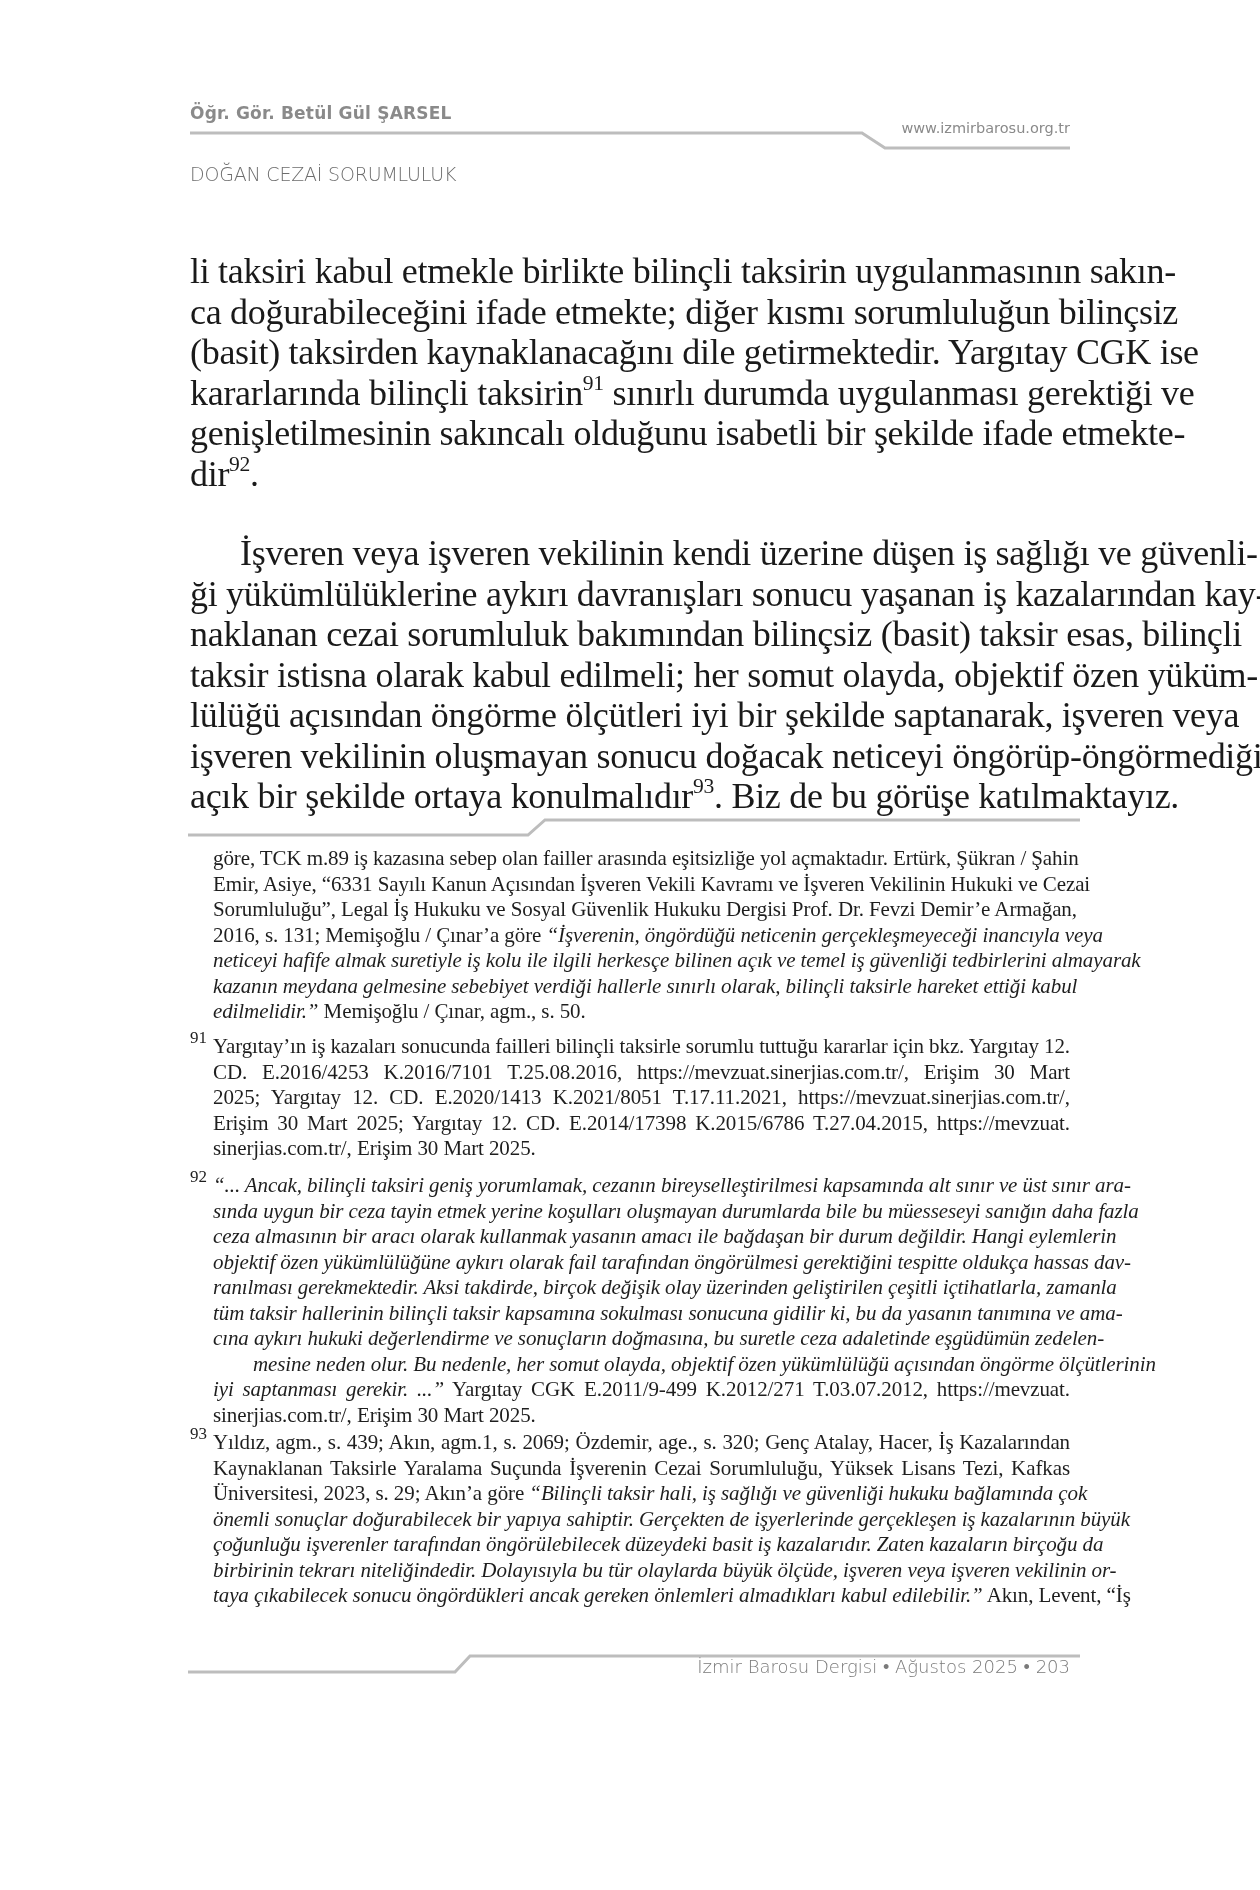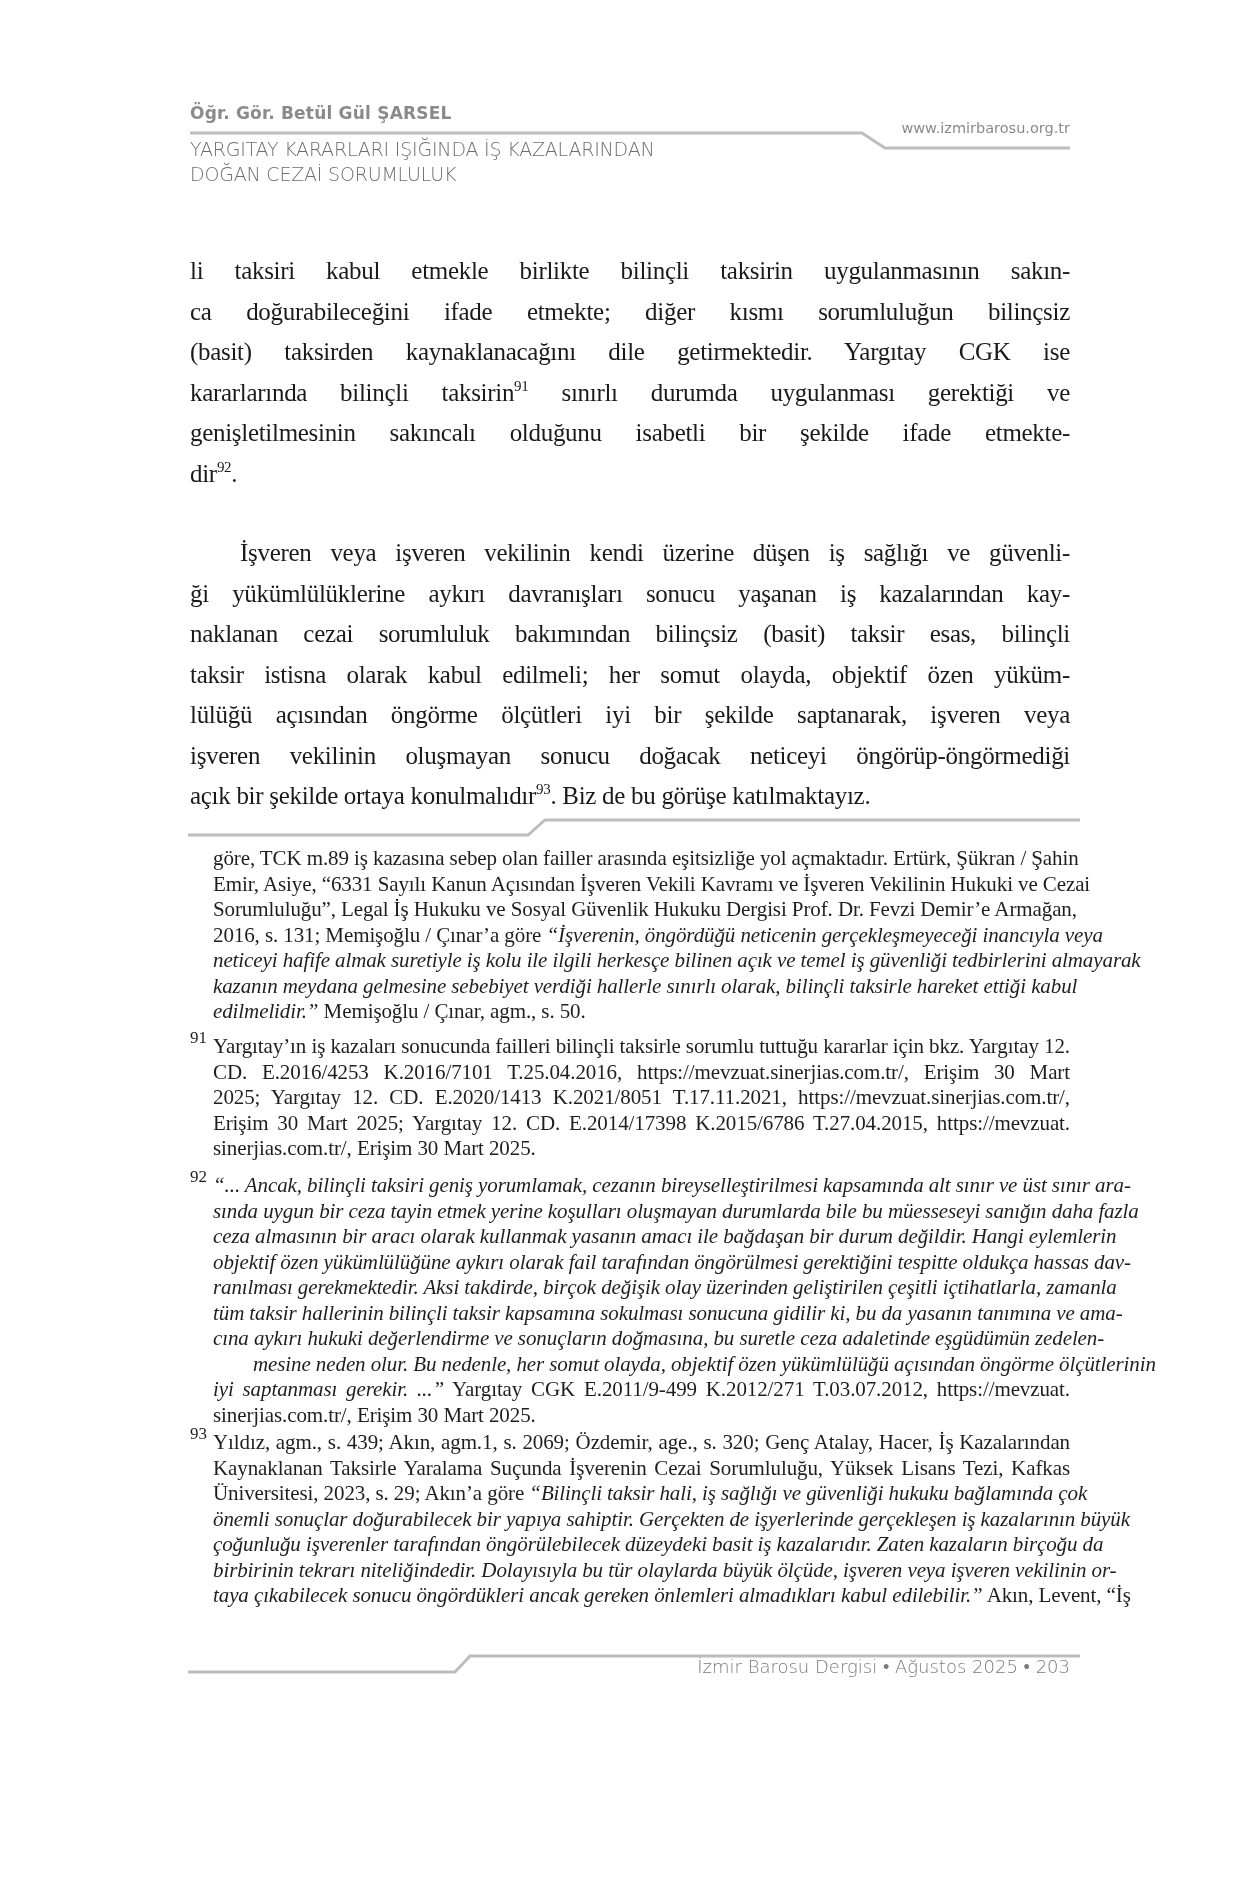--- a/index.html
+++ b/index.html
@@ -11,38 +11,37 @@
     .site { position: absolute; right: 190px; top: 112px; font-family: "DejaVu Sans", sans-serif; font-size: 14.5px; color: #8a8a8a; }
     .title-line { position: absolute; left: 190px; font-family: "DejaVu Sans", sans-serif; font-size: 19px; color: #6d6d6d; font-weight: 300; letter-spacing: -0.2px; }
     .title-1 { top: 130px; }
     .title-2 { top: 155px; }
 
     svg.rule { position: absolute; left: 0; top: 0; pointer-events: none; }
 
     
     .line { position: absolute; left: 190px; width: 880px; font-family: "Liberation Serif", "DejaVu Serif", serif; color: #1a1a1a; white-space: nowrap; text-align: justify; text-align-last: justify; }
     .line.last { text-align-last: left; }
-    .body-line { font-size: 25px; height: 40px; line-height: 40px; letter-spacing: -0.3px; }
+    .body-line { font-size: 36px; height: 40px; line-height: 40px; letter-spacing: -0.3px; }
     .indent { left: 240px; width: 830px; }
     sup { font-size: 60%; line-height: 0; vertical-align: 0.7em; }
 
     .fn-line { left: 213px; width: 857px; font-size: 21px; height: 28px; line-height: 28px; color: #1e1e1e; letter-spacing: -0.1px; }
     .fn-num { position: absolute; left: 190px; font-family: "Liberation Serif", "DejaVu Serif", serif; font-size: 17px; color: #1e1e1e; }
     i { }
 
     .footer-text { position: absolute; right: 190px; top: 1648px; font-family: "DejaVu Sans", sans-serif; font-size: 18px; font-weight: 300; color: #7a7a7a; white-space: nowrap; }
   </style>
 </head>
 <body>
 
 <div class="page">
 
   <div class="author">Öğr. Gör. Betül Gül ŞARSEL</div>
   <div class="site">www.izmirbarosu.org.tr</div>
-  <div class="title-line title-1">YARGITAY KARARLARI IŞIĞINDA İŞ KAZALARINDAN</div>
   <div class="title-line title-2">DOĞAN CEZAİ SORUMLULUK</div>
 
   <svg class="rule" width="1260" height="1890">
     <polyline points="190,125 862,125 885,140 1070,140" fill="none" stroke="#bdbdbd" stroke-width="3"></polyline>
     <polyline points="188,827 528,827 545,812 1080,812" fill="none" stroke="#bdbdbd" stroke-width="3"></polyline>
     <polyline points="188,1664 455,1664 470,1648 1080,1648" fill="none" stroke="#bdbdbd" stroke-width="3"></polyline>
   </svg>
 
   <div id="body-text">
       <div class="line body-line" style="top: 243px;">li taksiri kabul etmekle birlikte bilinçli taksirin uygulanmasının sakın-</div>
@@ -62,21 +61,21 @@
   <div id="footnotes">
       <div class="line fn-line" style="top: 836px;">göre, TCK m.89 iş kazasına sebep olan failler arasında eşitsizliğe yol açmaktadır. Ertürk, Şükran / Şahin</div>
       <div class="line fn-line" style="top: 861.5px;">Emir, Asiye, “6331 Sayılı Kanun Açısından İşveren Vekili Kavramı ve İşveren Vekilinin Hukuki ve Cezai</div>
       <div class="line fn-line" style="top: 887px;">Sorumluluğu”, Legal İş Hukuku ve Sosyal Güvenlik Hukuku Dergisi Prof. Dr. Fevzi Demir’e Armağan,</div>
       <div class="line fn-line" style="top: 912.5px;"><span>2016, s. 131; Memişoğlu / Çınar’a göre </span><i>“İşverenin, öngördüğü neticenin gerçekleşmeyeceği inancıyla veya</i></div>
       <div class="line fn-line" style="top: 938px;"><i>neticeyi hafife almak suretiyle iş kolu ile ilgili herkesçe bilinen açık ve temel iş güvenliği tedbirlerini almayarak</i></div>
       <div class="line fn-line" style="top: 963.5px;"><i>kazanın meydana gelmesine sebebiyet verdiği hallerle sınırlı olarak, bilinçli taksirle hareket ettiği kabul</i></div>
       <div class="line fn-line last" style="top: 989px;"><i>edilmelidir.”</i><span> Memişoğlu / Çınar, agm., s. 50.</span></div>
       <div class="fn-num" style="top: 1020px;">91</div>
       <div class="line fn-line" style="top: 1024px;"><span>Yargıtay’ın iş kazaları sonucunda failleri bilinçli taksirle sorumlu tuttuğu kararlar için bkz. Yargıtay 12.</span></div>
-      <div class="line fn-line" style="top: 1049.5px;"><span>CD. E.2016/4253 K.2016/7101 T.25.04.2016, https://mevzuat.sinerjias.com.tr/, Erişim 30 Mart</span></div>
+      <div class="line fn-line" style="top: 1049.5px;"><span>CD. E.2016/4253 K.2016/7101 T.25.08.2016, https://mevzuat.sinerjias.com.tr/, Erişim 30 Mart</span></div>
       <div class="line fn-line" style="top: 1075px;"><span>2025; Yargıtay 12. CD. E.2020/1413 K.2021/8051 T.17.11.2021, https://mevzuat.sinerjias.com.tr/,</span></div>
       <div class="line fn-line" style="top: 1100.5px;"><span>Erişim 30 Mart 2025; Yargıtay 12. CD. E.2014/17398 K.2015/6786 T.27.04.2015, https://mevzuat.</span></div>
       <div class="line fn-line last" style="top: 1126px;"><span>sinerjias.com.tr/, Erişim 30 Mart 2025.</span></div>
       <div class="fn-num" style="top: 1159px;">92</div>
       <div class="line fn-line" style="top: 1163px;"><i>“... Ancak, bilinçli taksiri geniş yorumlamak, cezanın bireyselleştirilmesi kapsamında alt sınır ve üst sınır ara-</i></div>
       <div class="line fn-line" style="top: 1188.5px;"><i>sında uygun bir ceza tayin etmek yerine koşulları oluşmayan durumlarda bile bu müesseseyi sanığın daha fazla</i></div>
       <div class="line fn-line" style="top: 1214px;"><i>ceza almasının bir aracı olarak kullanmak yasanın amacı ile bağdaşan bir durum değildir. Hangi eylemlerin</i></div>
       <div class="line fn-line" style="top: 1239.5px;"><i>objektif özen yükümlülüğüne aykırı olarak fail tarafından öngörülmesi gerektiğini tespitte oldukça hassas dav-</i></div>
       <div class="line fn-line" style="top: 1265px;"><i>ranılması gerekmektedir. Aksi takdirde, birçok değişik olay üzerinden geliştirilen çeşitli içtihatlarla, zamanla</i></div>
       <div class="line fn-line" style="top: 1290.5px;"><i>tüm taksir hallerinin bilinçli taksir kapsamına sokulması sonucuna gidilir ki, bu da yasanın tanımına ve ama-</i></div>

